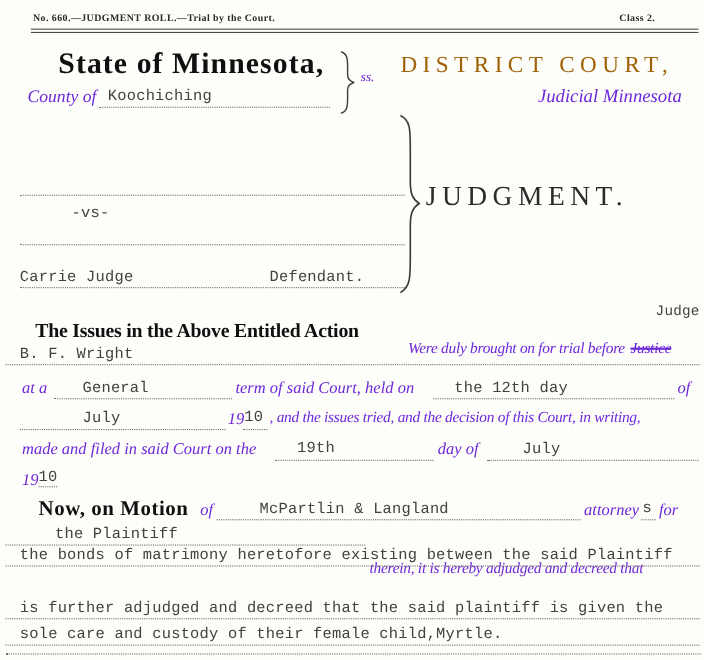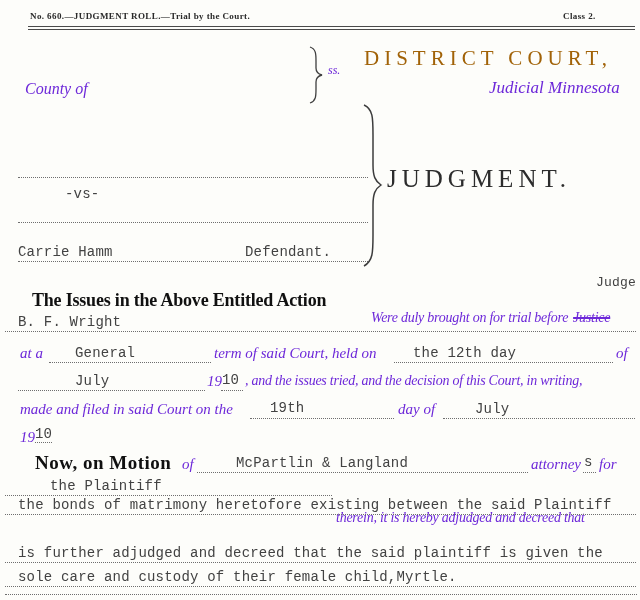--- a/index.html
+++ b/index.html
@@ -26,36 +26,40 @@
 </style>
 </head>
 <body>
 
 <div id="page">
 
   <div class="abs mast" style="left:30px;top:11px;">No. 660.—JUDGMENT ROLL.—Trial by the Court.</div>
   <div class="abs mast" style="left:563px;top:11px;">Class 2.</div>
   <div class="abs rule" style="left:28px;top:26px;width:607px;"></div>
 
+  <div class="abs blackletter" style="left:53px;top:42px;font-size:27px;letter-spacing:1px;">State of Minnesota,</div>
   <div class="abs preprinted" style="left:25px;top:80px;font-size:16px;">County of</div>
+  <div class="abs dotfill" style="left:90px;top:79px;width:210px;height:18px;">
+    <span class="mono" style="left:8px;bottom:1px;">Koochiching</span>
+  </div>
   <div class="abs" style="left:307px;top:46px;">
     <svg width="16" height="58" viewBox="0 0 16 58">
       <path d="M3,1 C9,3 9,8 9,15 L9,22 C9,26 11,28 15,29 C11,30 9,32 9,36 L9,43 C9,50 9,55 3,57" stroke="#3f3f3f" stroke-width="1.3" fill="none"></path>
     </svg>
   </div>
   <div class="abs preprinted" style="left:328px;top:63px;font-size:12px;">ss.</div>
 
   <div class="abs serifcaps" style="left:364px;top:46px;font-size:21px;letter-spacing:5px;">DISTRICT COURT,</div>
   <div class="abs preprinted" style="left:489px;top:78px;font-size:17px;">Judicial Minnesota</div>
 
   <div class="abs dotfill" style="left:18px;top:159px;width:350px;height:18px;"></div>
   <div class="abs mono" style="left:65px;top:186px;">-vs-</div>
   <div class="abs dotfill" style="left:18px;top:204px;width:350px;height:18px;"></div>
   <div class="abs dotfill" style="left:18px;top:242px;width:350px;height:19px;">
-    <span class="mono" style="left:0;bottom:1px;">Carrie Hamm</span>
+    <span class="mono" style="left:0;bottom:1px;">Carrie Judge</span>
     <span class="mono" style="left:227px;bottom:1px;">Defendant.</span>
   </div>
   <div class="abs" style="left:360px;top:103px;">
     <svg width="24" height="165" viewBox="0 0 24 165">
       <path d="M4,2 C13,6 13,15 13,32 L13,62 C13,73 15,78 21,82 C15,86 13,91 13,102 L13,132 C13,149 13,158 4,163" stroke="#3c3c3c" stroke-width="1.5" fill="none"></path>
     </svg>
   </div>
   <div class="abs serifcaps" style="left:387px;top:165px;font-size:25px;letter-spacing:5px;color:#2c2c2c;">JUDGMENT.</div>
 
   <div class="abs mono" style="left:596px;top:275px;font-size:13px;">Judge</div>

